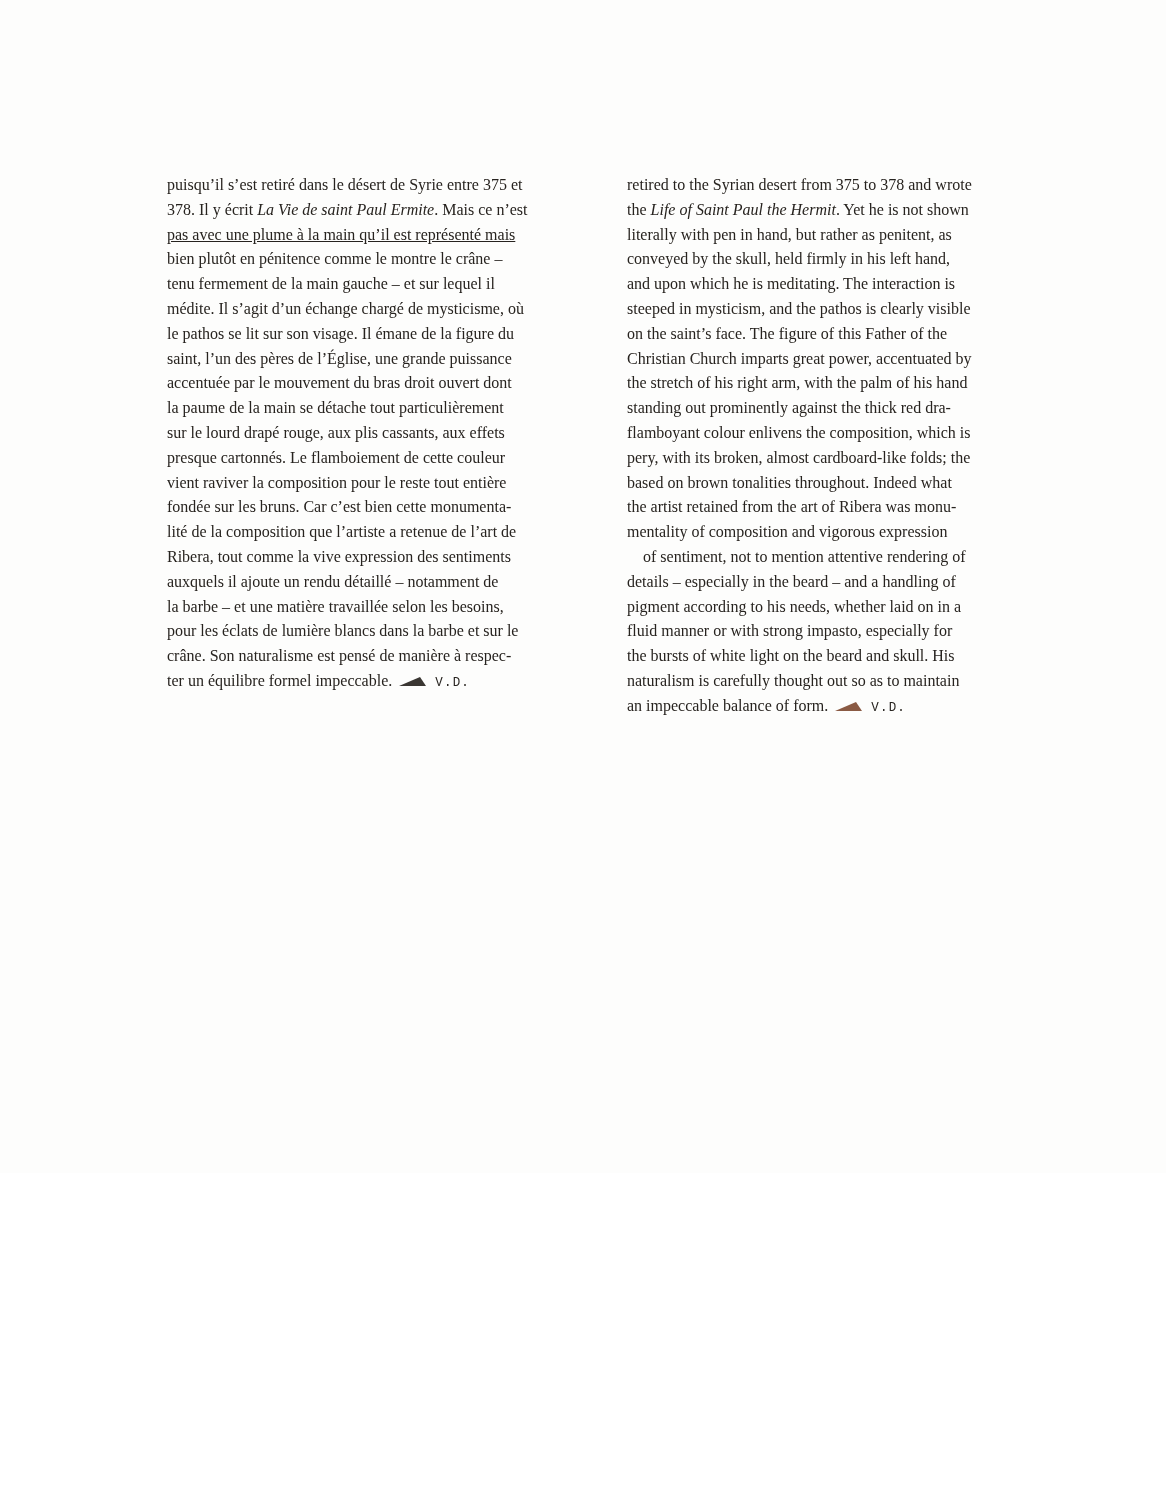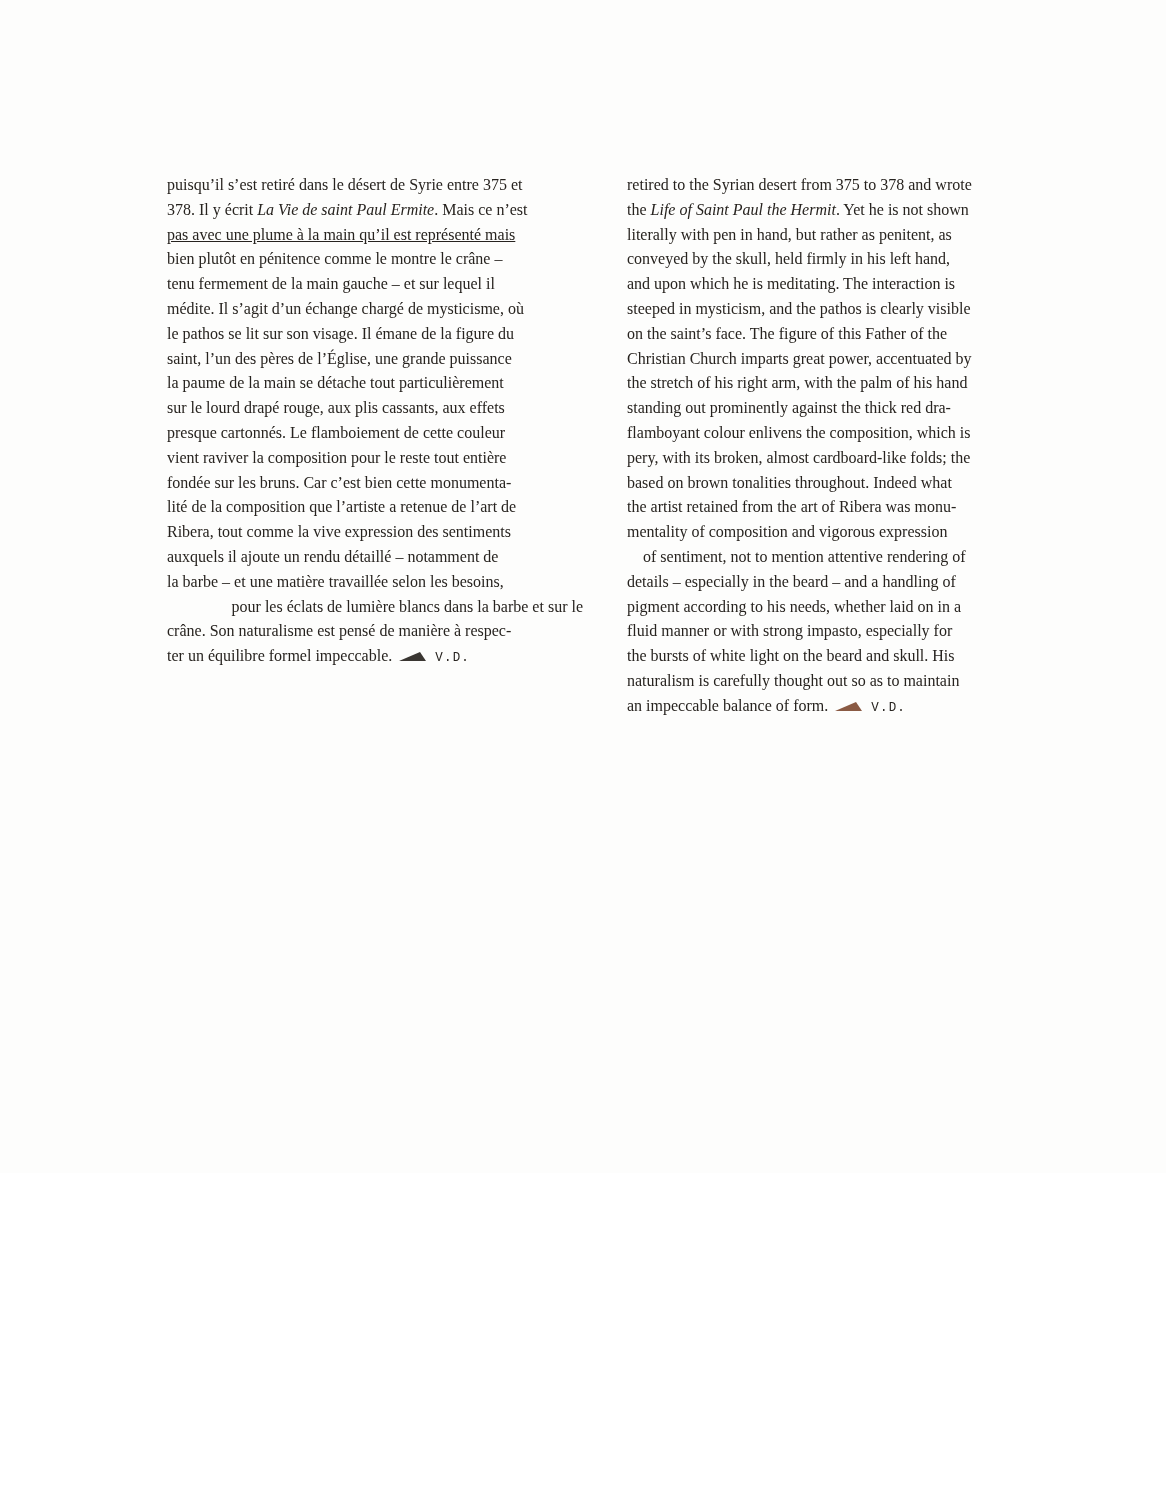--- a/index.html
+++ b/index.html
@@ -23,30 +23,31 @@
 <div class="page">
   <div class="column column-fr">
       <div class="line" style="word-spacing: 0px;"><span>puisqu’il s’est retiré dans le désert de Syrie entre 375 et</span></div>
       <div class="line" style="word-spacing: 0px;"><span>378. Il y écrit </span><span class="italic">La Vie de saint Paul Ermite</span><span>. Mais ce n’est</span></div>
       <div class="line" style="word-spacing: 0px; text-decoration: underline;"><span>pas avec une plume à la main qu’il est représenté mais</span></div>
       <div class="line" style="word-spacing: 0px;"><span>bien plutôt en pénitence comme le montre le crâne –</span></div>
       <div class="line" style="word-spacing: 0px;"><span>tenu fermement de la main gauche – et sur lequel il</span></div>
       <div class="line" style="word-spacing: 0px;"><span>médite. Il s’agit d’un échange chargé de mysticisme, où</span></div>
       <div class="line" style="word-spacing: 0px;"><span>le pathos se lit sur son visage. Il émane de la figure du</span></div>
       <div class="line" style="word-spacing: 0px;"><span>saint, l’un des pères de l’Église, une grande puissance</span></div>
+      <div class="line" style="word-spacing: 0px;"><span>accentuée par le mouvement du bras droit ouvert dont</span></div>
       <div class="line" style="word-spacing: 0px;"><span>la paume de la main se détache tout particulièrement</span></div>
       <div class="line" style="word-spacing: 0px;"><span>sur le lourd drapé rouge, aux plis cassants, aux effets</span></div>
       <div class="line" style="word-spacing: 0px;"><span>presque cartonnés. Le flamboiement de cette couleur</span></div>
       <div class="line" style="word-spacing: 0px;"><span>vient raviver la composition pour le reste tout entière</span></div>
       <div class="line" style="word-spacing: 0px;"><span>fondée sur les bruns. Car c’est bien cette monumenta-</span></div>
       <div class="line" style="word-spacing: 0px;"><span>lité de la composition que l’artiste a retenue de l’art de</span></div>
       <div class="line" style="word-spacing: 0px;"><span>Ribera, tout comme la vive expression des sentiments</span></div>
       <div class="line" style="word-spacing: 0px;"><span>auxquels il ajoute un rendu détaillé – notamment de</span></div>
       <div class="line" style="word-spacing: 0px;"><span>la barbe – et une matière travaillée selon les besoins,</span></div>
-      <div class="line" style="word-spacing: 0px; text-align: right;"><span>pour les éclats de lumière blancs dans la barbe et sur le</span></div>
+      <div class="line" style="word-spacing: 0px;"><span>pour les éclats de lumière blancs dans la barbe et sur le</span></div>
       <div class="line" style="word-spacing: 0px;"><span>crâne. Son naturalisme est pensé de manière à respec-</span></div>
       <div class="line endline"><span>ter un équilibre formel impeccable.</span><svg width="27" height="12" viewBox="0 0 27 12" class="wedge">
           <polygon points="0,11 21,2 27,11" fill="#3a3632"></polygon>
         </svg><span class="sig">V.D.</span></div>
     </div>
   <div class="column column-en">
       <div class="line" style="word-spacing: 0px;"><span>retired to the Syrian desert from 375 to 378 and wrote</span></div>
       <div class="line" style="word-spacing: 0px;"><span>the </span><span class="italic">Life of Saint Paul the Hermit</span><span>. Yet he is not shown</span></div>
       <div class="line" style="word-spacing: 0px;"><span>literally with pen in hand, but rather as penitent, as</span></div>
       <div class="line" style="word-spacing: 0px;"><span>conveyed by the skull, held firmly in his left hand,</span></div>

